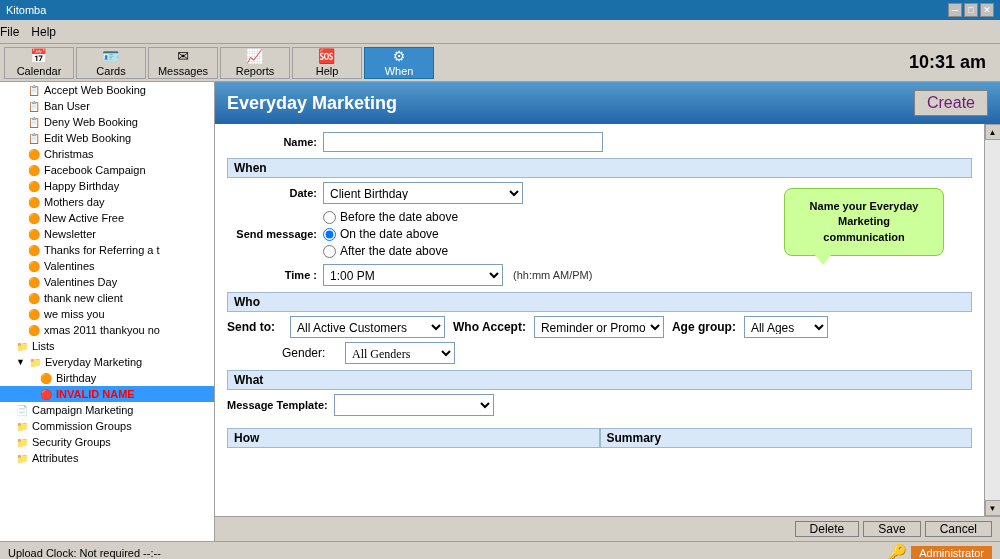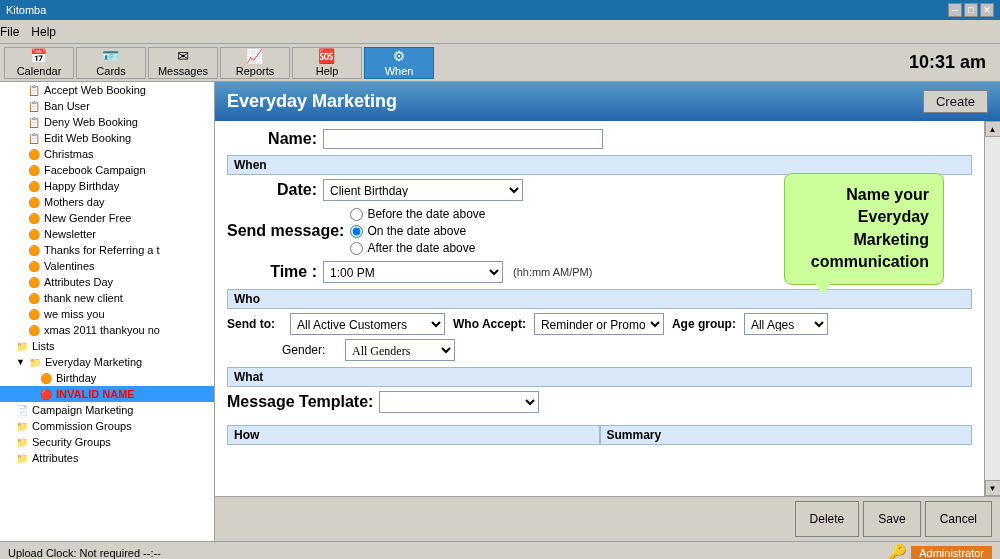--- a/index.html
+++ b/index.html
@@ -107,45 +107,45 @@
       padding: 8px 12px;
       font-size: 18px;
       font-weight: bold;
       display: flex;
       align-items: center;
       justify-content: space-between;
     }
 
     .create-btn {
       background: #d4d0c8;
-      color: #0f172a;
+      color: #701a75;
       border: 1px solid #808080;
       padding: 3px 12px;
       cursor: pointer;
-      font-size: 13px;
+      font-size: 16px;
     }
 
     
     .form-area {
       flex: 1;
       background: white;
       padding: 8px 12px;
       overflow-y: auto;
       position: relative;
     }
 
     .form-row {
       display: flex;
       align-items: center;
       margin-bottom: 6px;
       gap: 6px;
     }
     .form-label {
       font-weight: bold;
-      font-size: 16px;
+      font-size: 11px;
       min-width: 90px;
       text-align: right;
     }
     .form-input {
       border: 1px solid #7f9db9;
       padding: 2px 4px;
       font-size: 12px;
       height: 20px;
     }
     .form-input-wide { width: 260px; }
@@ -165,29 +165,29 @@
       font-size: 12px;
       height: 22px;
       background: white;
     }
 
     .radio-group { display: flex; flex-direction: column; gap: 3px; margin-left: 90px; }
     .radio-item { display: flex; align-items: center; gap: 4px; cursor: pointer; }
 
     .tooltip-bubble {
       position: absolute;
-      top: 52px;
+      top: 64px;
       right: 40px;
       background: #ccff99;
       border: 1px solid #88cc44;
       border-radius: 8px;
       padding: 10px 14px;
-      font-size: 16px;
+      font-size: 11px;
       font-weight: bold;
-      text-align: right;
+      text-align: center;
       max-width: 160px;
       line-height: 1.4;
     }
     .tooltip-bubble::after {
       content: '';
       position: absolute;
       bottom: -10px;
       left: 30px;
       border-width: 10px 8px 0;
       border-style: solid;
@@ -219,21 +219,21 @@
     
     .action-buttons {
       display: flex;
       justify-content: flex-end;
       gap: 4px;
       padding: 4px 8px;
       background: #d4d0c8;
       border-top: 1px solid #a0a0a0;
     }
     .action-btn {
-      padding: 10px 14px;
+      padding: 0 14px;
       border: 1px solid #808080;
       background: #d4d0c8;
       cursor: pointer;
       font-size: 12px;
     }
 
     
     .right-scrollbar {
       width: 16px;
       background: #d4d0c8;
@@ -339,37 +339,37 @@
     <div class="sidebar-item indent-2">
       <span class="sidebar-icon icon-orange">🟠</span>
       <span>Happy Birthday</span>
     </div>
     <div class="sidebar-item indent-2">
       <span class="sidebar-icon icon-orange">🟠</span>
       <span>Mothers day</span>
     </div>
     <div class="sidebar-item indent-2">
       <span class="sidebar-icon icon-orange">🟠</span>
-      <span>New Gender Free</span>
+      <span>New Active Free</span>
     </div>
     <div class="sidebar-item indent-2">
       <span class="sidebar-icon icon-orange">🟠</span>
       <span>Newsletter</span>
     </div>
     <div class="sidebar-item indent-2">
       <span class="sidebar-icon icon-orange">🟠</span>
       <span>Thanks for Referring a t</span>
     </div>
     <div class="sidebar-item indent-2">
       <span class="sidebar-icon icon-orange">🟠</span>
       <span>Valentines</span>
     </div>
     <div class="sidebar-item indent-2">
       <span class="sidebar-icon icon-orange">🟠</span>
-      <span>Attributes Day</span>
+      <span>Valentines Day</span>
     </div>
     <div class="sidebar-item indent-2">
       <span class="sidebar-icon icon-orange">🟠</span>
       <span>thank new client</span>
     </div>
     <div class="sidebar-item indent-2">
       <span class="sidebar-icon icon-orange">🟠</span>
       <span>we miss you</span>
     </div>
     <div class="sidebar-item indent-2">

